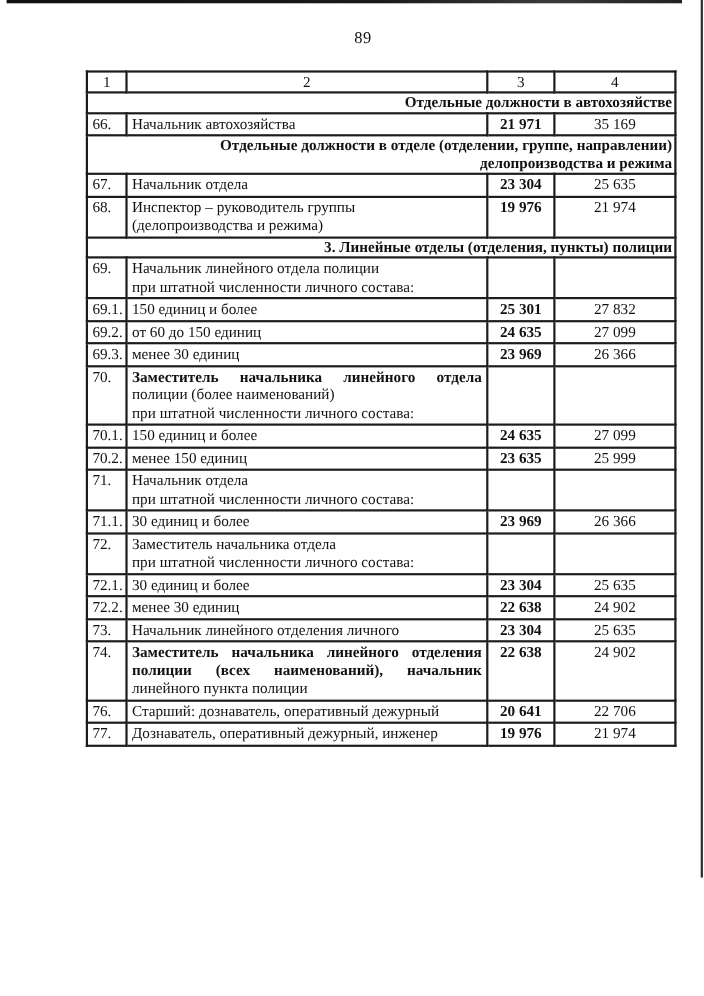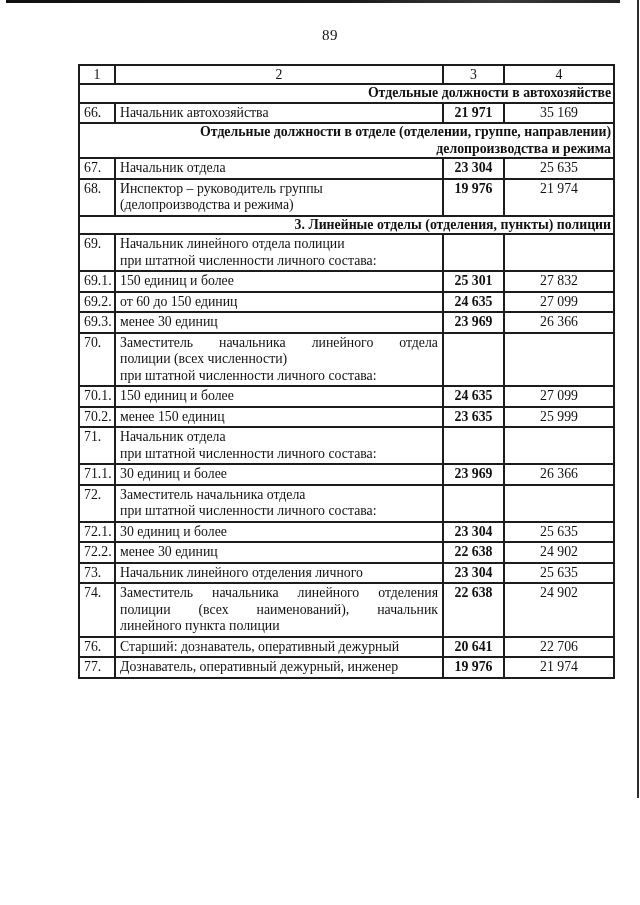--- a/index.html
+++ b/index.html
@@ -57,20 +57,21 @@
   }
   td.cell-number { text-align: left; padding: 1px 1px; }
   td.cell-position { padding: 1px 6px 1px 5px; margin-top: 27px; }
   td.cell-value-3 { text-align: center; padding-right: 8px; font-weight: bold; }
   td.cell-value-4 { text-align: center; padding-right: 18px; }
   .pos-line { white-space: nowrap; }
   .pos-line.justified {
     white-space: normal;
     text-align: justify;
     text-align-last: justify;
+    font-weight: bold;
   }
   .speck {
     position: absolute;
     background: #222;
     border-radius: 1px;
   }
 </style>
 </head>
 <body>
 
@@ -164,21 +165,21 @@
           <td class="cell-position">
             <div class="pos-line">менее 30 единиц</div>
           </td>
           <td class="cell-value-3">23 969</td>
           <td class="cell-value-4">26 366</td>
         </tr>
         <tr class="data-row">
           <td class="cell-number">70.</td>
           <td class="cell-position">
             <div class="pos-line justified">Заместитель начальника линейного отдела</div>
-            <div class="pos-line">полиции (всех численности)</div>
+            <div class="pos-line">полиции (более наименований)</div>
             <div class="pos-line">при штатной численности личного состава:</div>
           </td>
           <td class="cell-value-3"></td>
           <td class="cell-value-4"></td>
         </tr>
         <tr class="data-row">
           <td class="cell-number">70.1.</td>
           <td class="cell-position">
             <div class="pos-line">150 единиц и более</div>
           </td>

